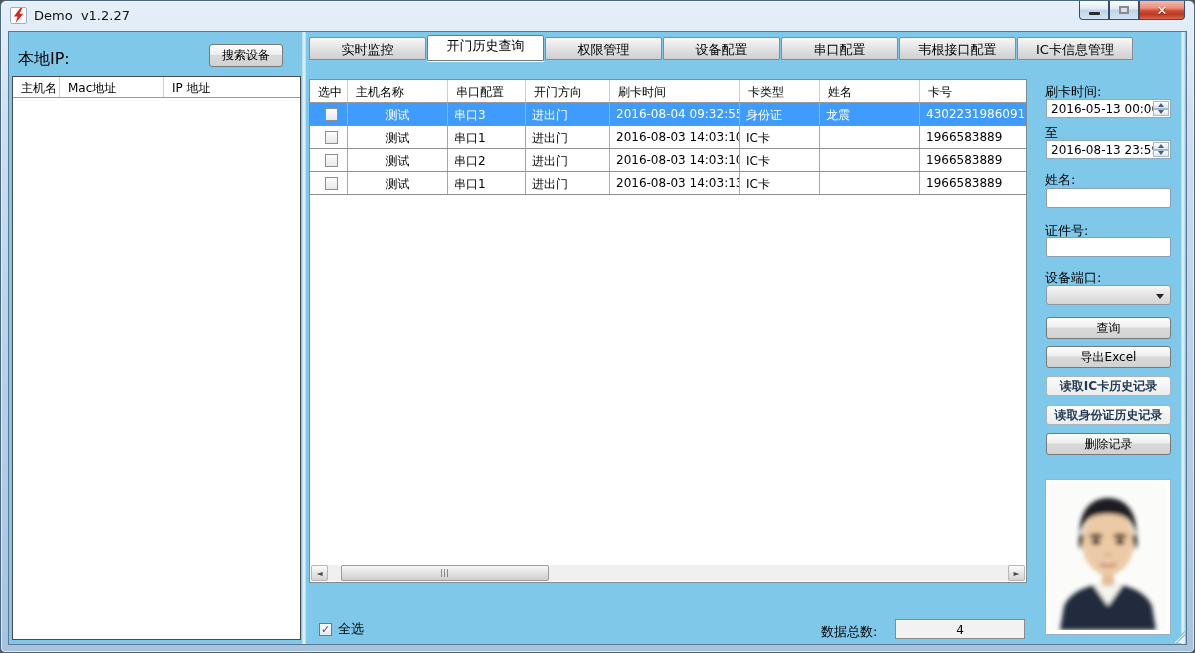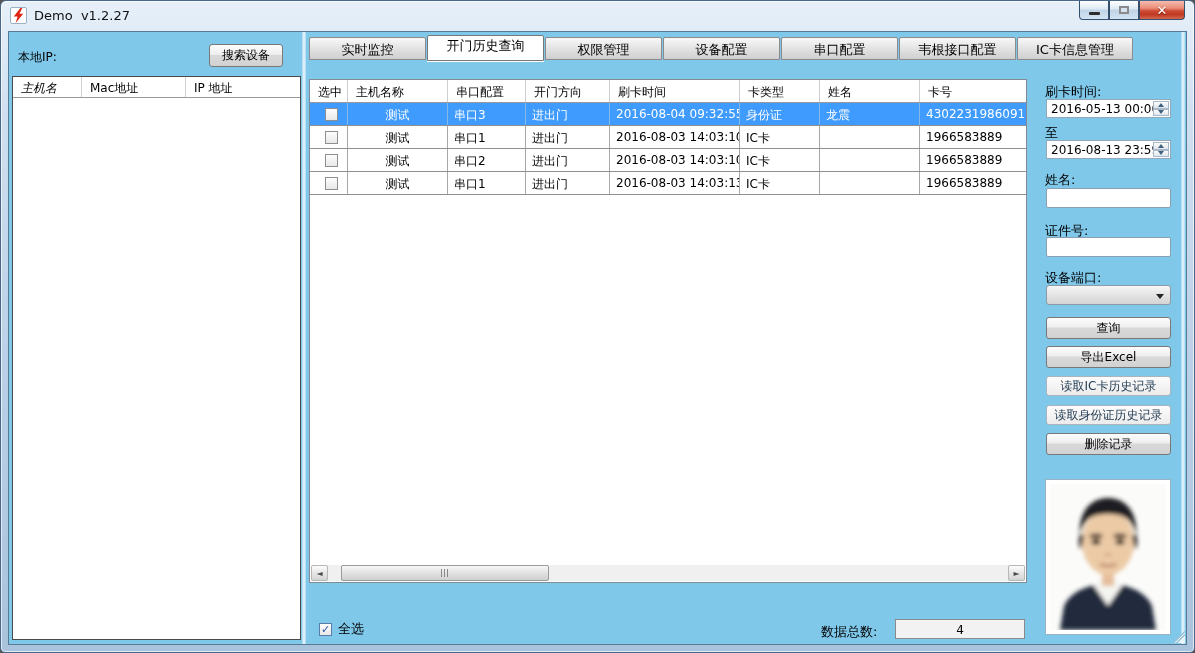--- a/index.html
+++ b/index.html
@@ -25,33 +25,33 @@
   .min-glyph { width:11px; height:3px; background:#2d2d2d; border-radius:1px; margin-top:6px; }
   .max-glyph { width:10px; height:8px; border:2px solid #8a8a8a; background:#d8e2ec; }
   .close-glyph { color:#fff; font-size:13px; font-weight:bold; text-shadow:0 1px 1px #7a1f10; }
 
   
   .client { position:absolute; left:7px; top:30px; right:7px; bottom:7px;
     background:#7fc8ea; border:1px solid #587a96; overflow:hidden; }
 
   
   .left-panel { position:absolute; left:3px; top:4px; width:289px; bottom:4px; }
-  .lbl { font-size:12px; color:#000; }
+  .lbl { font-size:16px; color:#000; }
   .ip-label { position:absolute; left:6px; top:13px; }
   .text-input { background:#fff; border:1px solid #8aa0b2; font-size:12px; color:#000; padding:2px 4px;
     font-family:"DejaVu Sans","Liberation Sans",sans-serif; }
   .ip-input { position:absolute; left:50px; top:8px; width:128px; height:22px;margin-top:36px; }
   .btn { background:linear-gradient(180deg,#fdfdfd,#eeeeee 45%,#d9d9d9 50%,#d2d2d2);
     border:1px solid #787878; border-radius:3px; font-size:12px; color:#000; text-align:center;
     font-family:"DejaVu Sans","Liberation Sans",sans-serif; cursor:default; }
   .search-btn { position:absolute; left:197px; top:8px; width:74px; height:23px; }
   .device-list { position:absolute; left:0; right:0; top:40px; bottom:0; background:#fff; border:1px solid #4a4a4a; }
   .device-header { display:flex; height:21px; border-bottom:1px solid #9a9a9a; background:#fff; }
   .device-header .hcell { font-size:12px; color:#000; padding:3px 0 0 8px; border-right:1px solid #d0d0d0; }
-  .dh1 { width:69px;font-style:italic; } .dh2 { width:104px; } .dh3 { flex:1; border-right:none !important; }
+  .dh1 { width:47px; } .dh2 { width:104px; } .dh3 { flex:1; border-right:none !important; }
 
   
   .vsplit { position:absolute; top:0; bottom:0; width:5px;
     background:linear-gradient(90deg,rgba(255,255,255,0) 0,#f4fbff 1px,#bfe2f2 2px,#f4fbff 3px,rgba(255,255,255,0) 4px); }
 
   
   .main { position:absolute; left:298px; top:0; width:725px; bottom:0; }
   .tabbar { position:absolute; left:2px; top:3px; right:0; height:26px; }
   .tab { position:absolute; top:2px; height:23px; width:117px; text-align:center; font-size:13px; color:#000;
     background:linear-gradient(180deg,#f8f8f8,#e3e3e3 50%,#cfcfcf); border:1px solid #8b8b8b;
@@ -107,21 +107,21 @@
   .spinner { position:absolute; right:1px; top:1px; bottom:1px; width:16px; display:flex; flex-direction:column; }
   .spin-btn { flex:1; background:linear-gradient(180deg,#fcfcfc,#dfe6ee); border:1px solid #a8b8c8;
     display:flex; align-items:center; justify-content:center; }
   .tri-up { width:0; height:0; border-left:3px solid transparent; border-right:3px solid transparent; border-bottom:4px solid #41617f; }
   .tri-down { width:0; height:0; border-left:3px solid transparent; border-right:3px solid transparent; border-top:4px solid #41617f; }
   .combo { position:absolute; left:9px; width:125px; height:20px;
     background:linear-gradient(180deg,#f6f6f6,#e4e4e4 50%,#d4d4d4); border:1px solid #8e9aa5; border-radius:3px; }
   .combo-arrow { position:absolute; right:6px; top:8px; width:0; height:0;
     border-left:4px solid transparent; border-right:4px solid transparent; border-top:5px solid #222; }
   .rp-btn { position:absolute; left:9px; width:125px; height:22px; font-size:12px; }
-  .rp-btn.flat { height:20px; background:linear-gradient(180deg,#fcfcfc,#ececec); border-color:#aab4bc; color:#223b52; }
+  .rp-btn.flat { height:20px; background:linear-gradient(180deg,#fcfcfc,#ececec); border-color:#aab4bc; color:#223b52;font-weight:bold; }
 
   .photo-frame { position:absolute; left:8px; top:447px; width:126px; height:156px; background:#fff;
     border:1px solid #9ab4c6; padding:4px; }
   .photo { width:100%; height:100%; display:block; }
 
   
   .grip { position:absolute; right:1px; bottom:1px; width:12px; height:12px;
     background:linear-gradient(135deg,transparent 50%,#9ec4da 50%,#9ec4da 55%,#eaf6fc 55%,#eaf6fc 62%,#9ec4da 62%,#9ec4da 68%,#eaf6fc 68%); }
   .rp-edge { position:absolute; right:3px; top:0; bottom:0; width:5px;
     background:linear-gradient(90deg,rgba(255,255,255,0),#eef9ff 1px,#bfe2f2 2px,#f4fbff 3px,rgba(255,255,255,0) 4px); }

